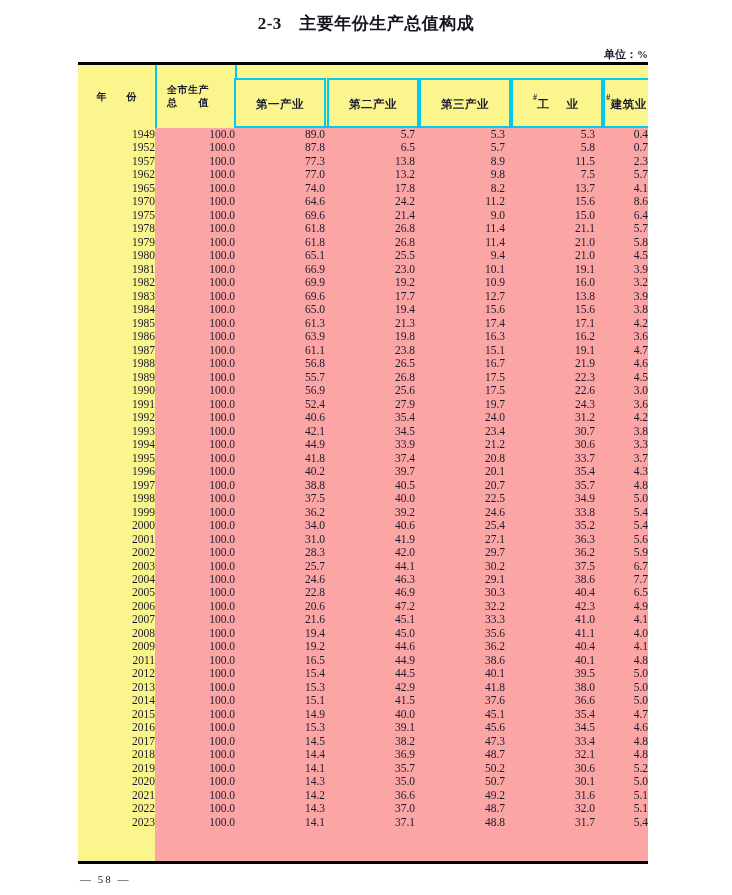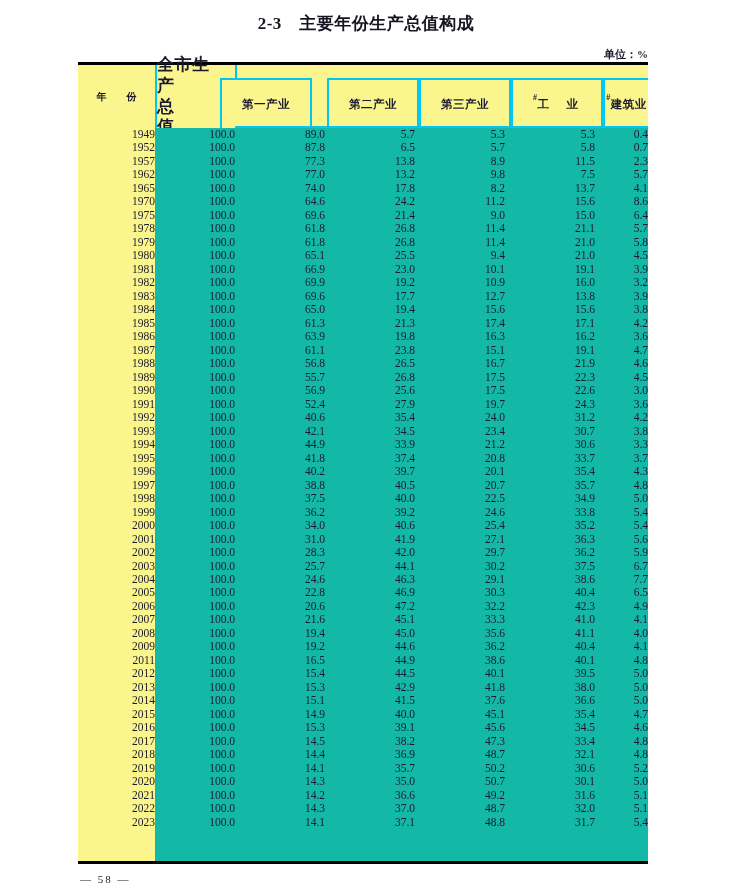--- a/index.html
+++ b/index.html
@@ -91,21 +91,21 @@
   .hdr-gdp {
     position: absolute;
     left: 79px;
     top: 0;
     width: 62px;
     height: 63px;
     display: flex;
     flex-direction: column;
     align-items: center;
     justify-content: center;
-    font-size: 17px;
+    font-size: 10px;
     font-weight: bold;
     line-height: 1.22;
   }
   .hdr-gdp .l1 { letter-spacing: 0.5px; }
   .hdr-gdp .l2 { letter-spacing: 0.5px; }
 
   .hdr-box {
     position: absolute;
     top: 13px;
     height: 50px;
@@ -135,21 +135,21 @@
     width: 413px;
     height: 2px;
     background: #00c8f0;
   }
 
   
   .body-area {
     position: relative;
     width: 570px;
     height: 733px;
-    background: #14b8a6;
+    background: #fca5a5;
   }
   .year-stripe {
     position: absolute;
     left: 0;
     top: 0;
     width: 77px;
     height: 733px;
     background: #faf58c;
   }
   table.data {
@@ -214,21 +214,21 @@
 
     <div class="hdr-vline" style="left:77px;"></div>
 
     <div class="hdr-gdp">
       <span class="l1">全市生产</span>
       <span class="l2">总　　值</span>
     </div>
 
     <div class="hdr-vline" style="left:157px;"></div>
 
-    <div class="hdr-box" style="left:142px; width:92px;">
+    <div class="hdr-box" style="left:156px; width:92px;">
       <span class="lab">第一产业</span>
     </div>
 
     <div class="hdr-box" style="left:249px; width:92px;">
       <span class="lab">第二产业</span>
     </div>
 
     <div class="hdr-box" style="left:341px; width:92px;">
       <span class="lab">第三产业</span>
     </div>

